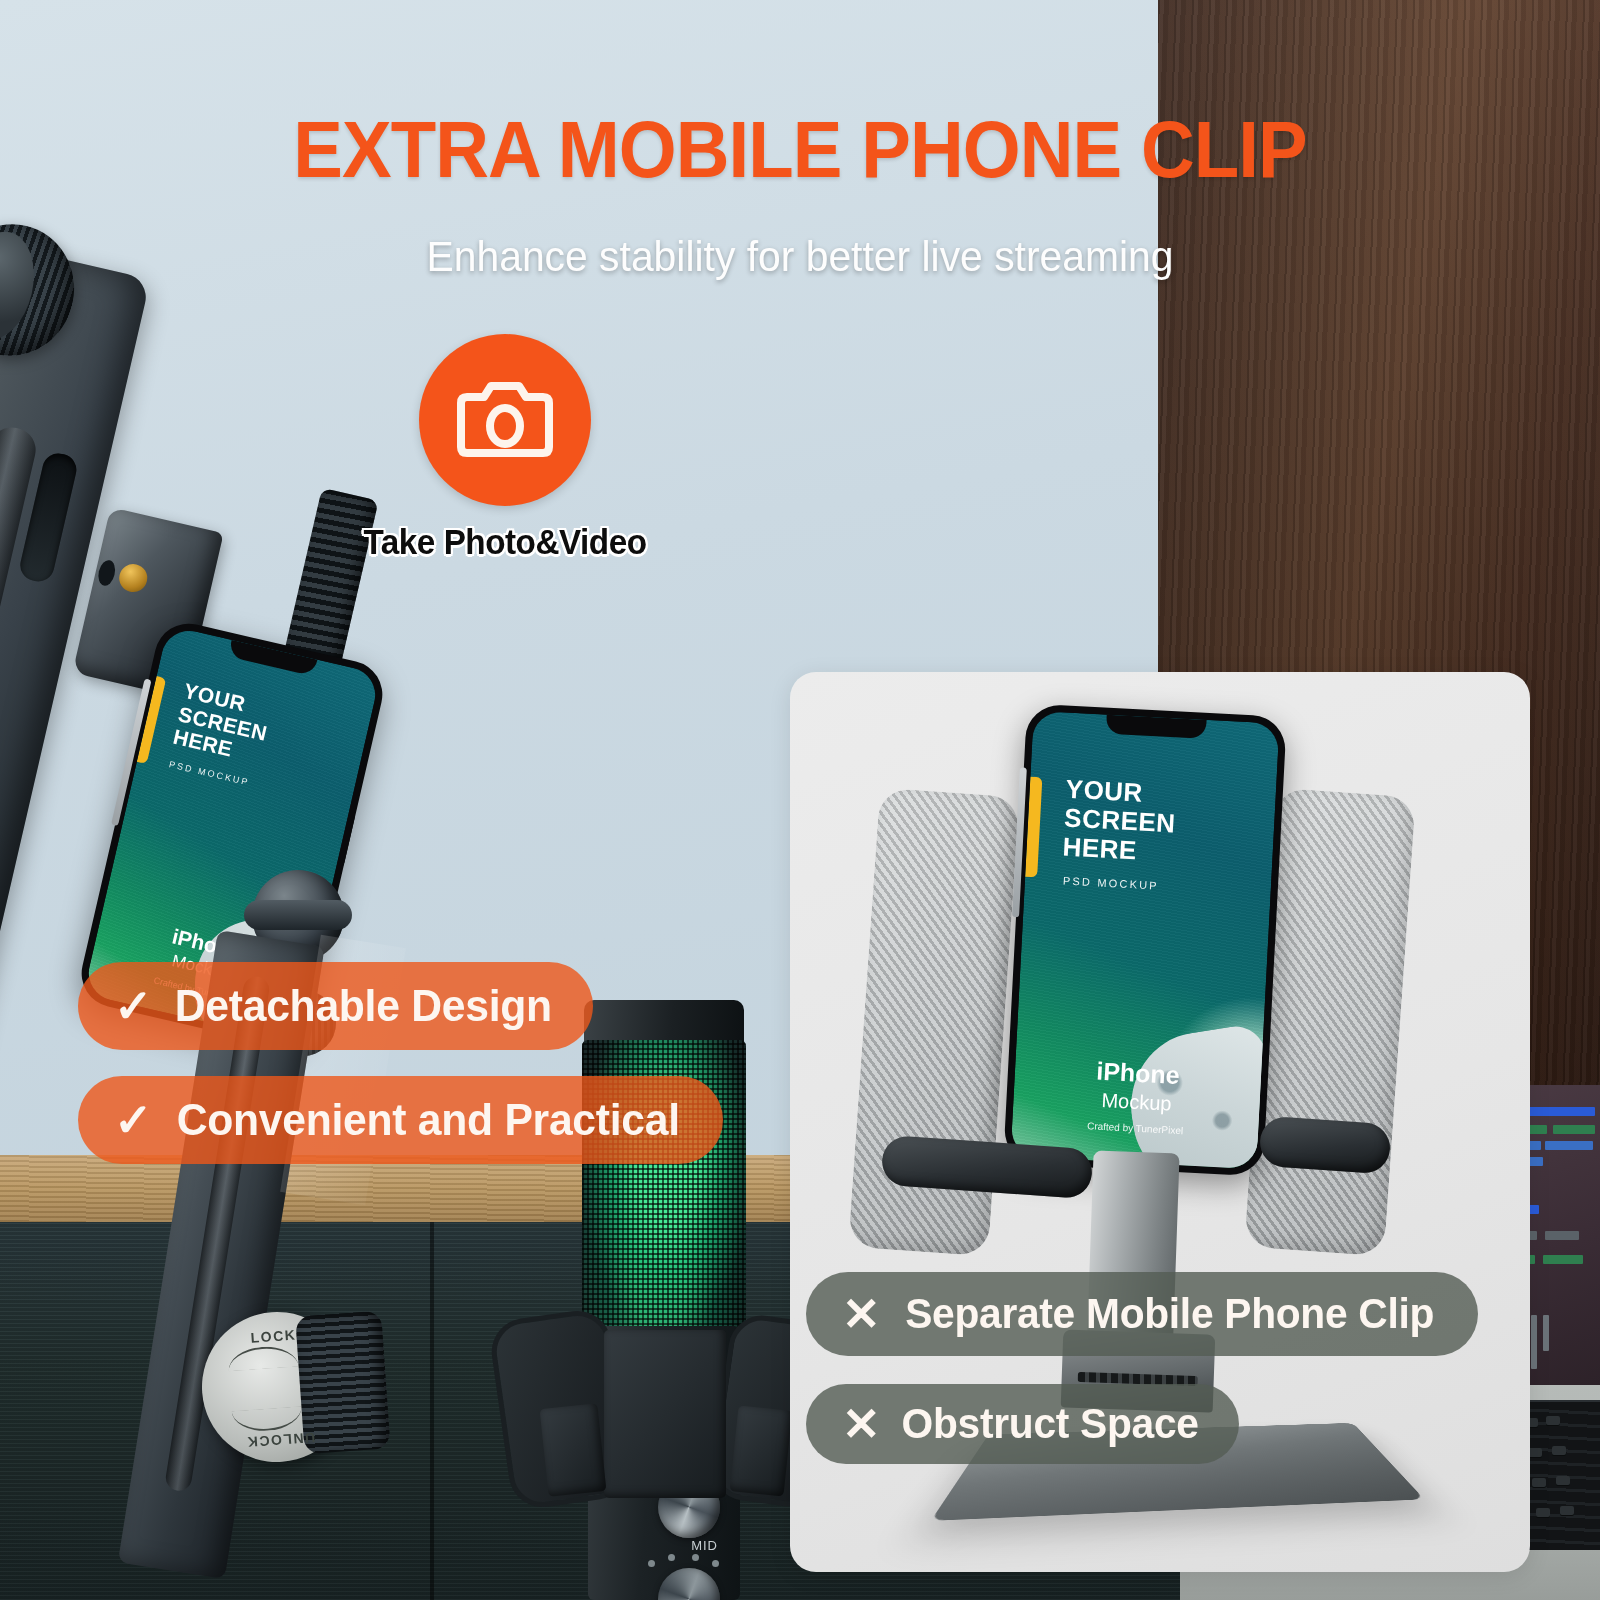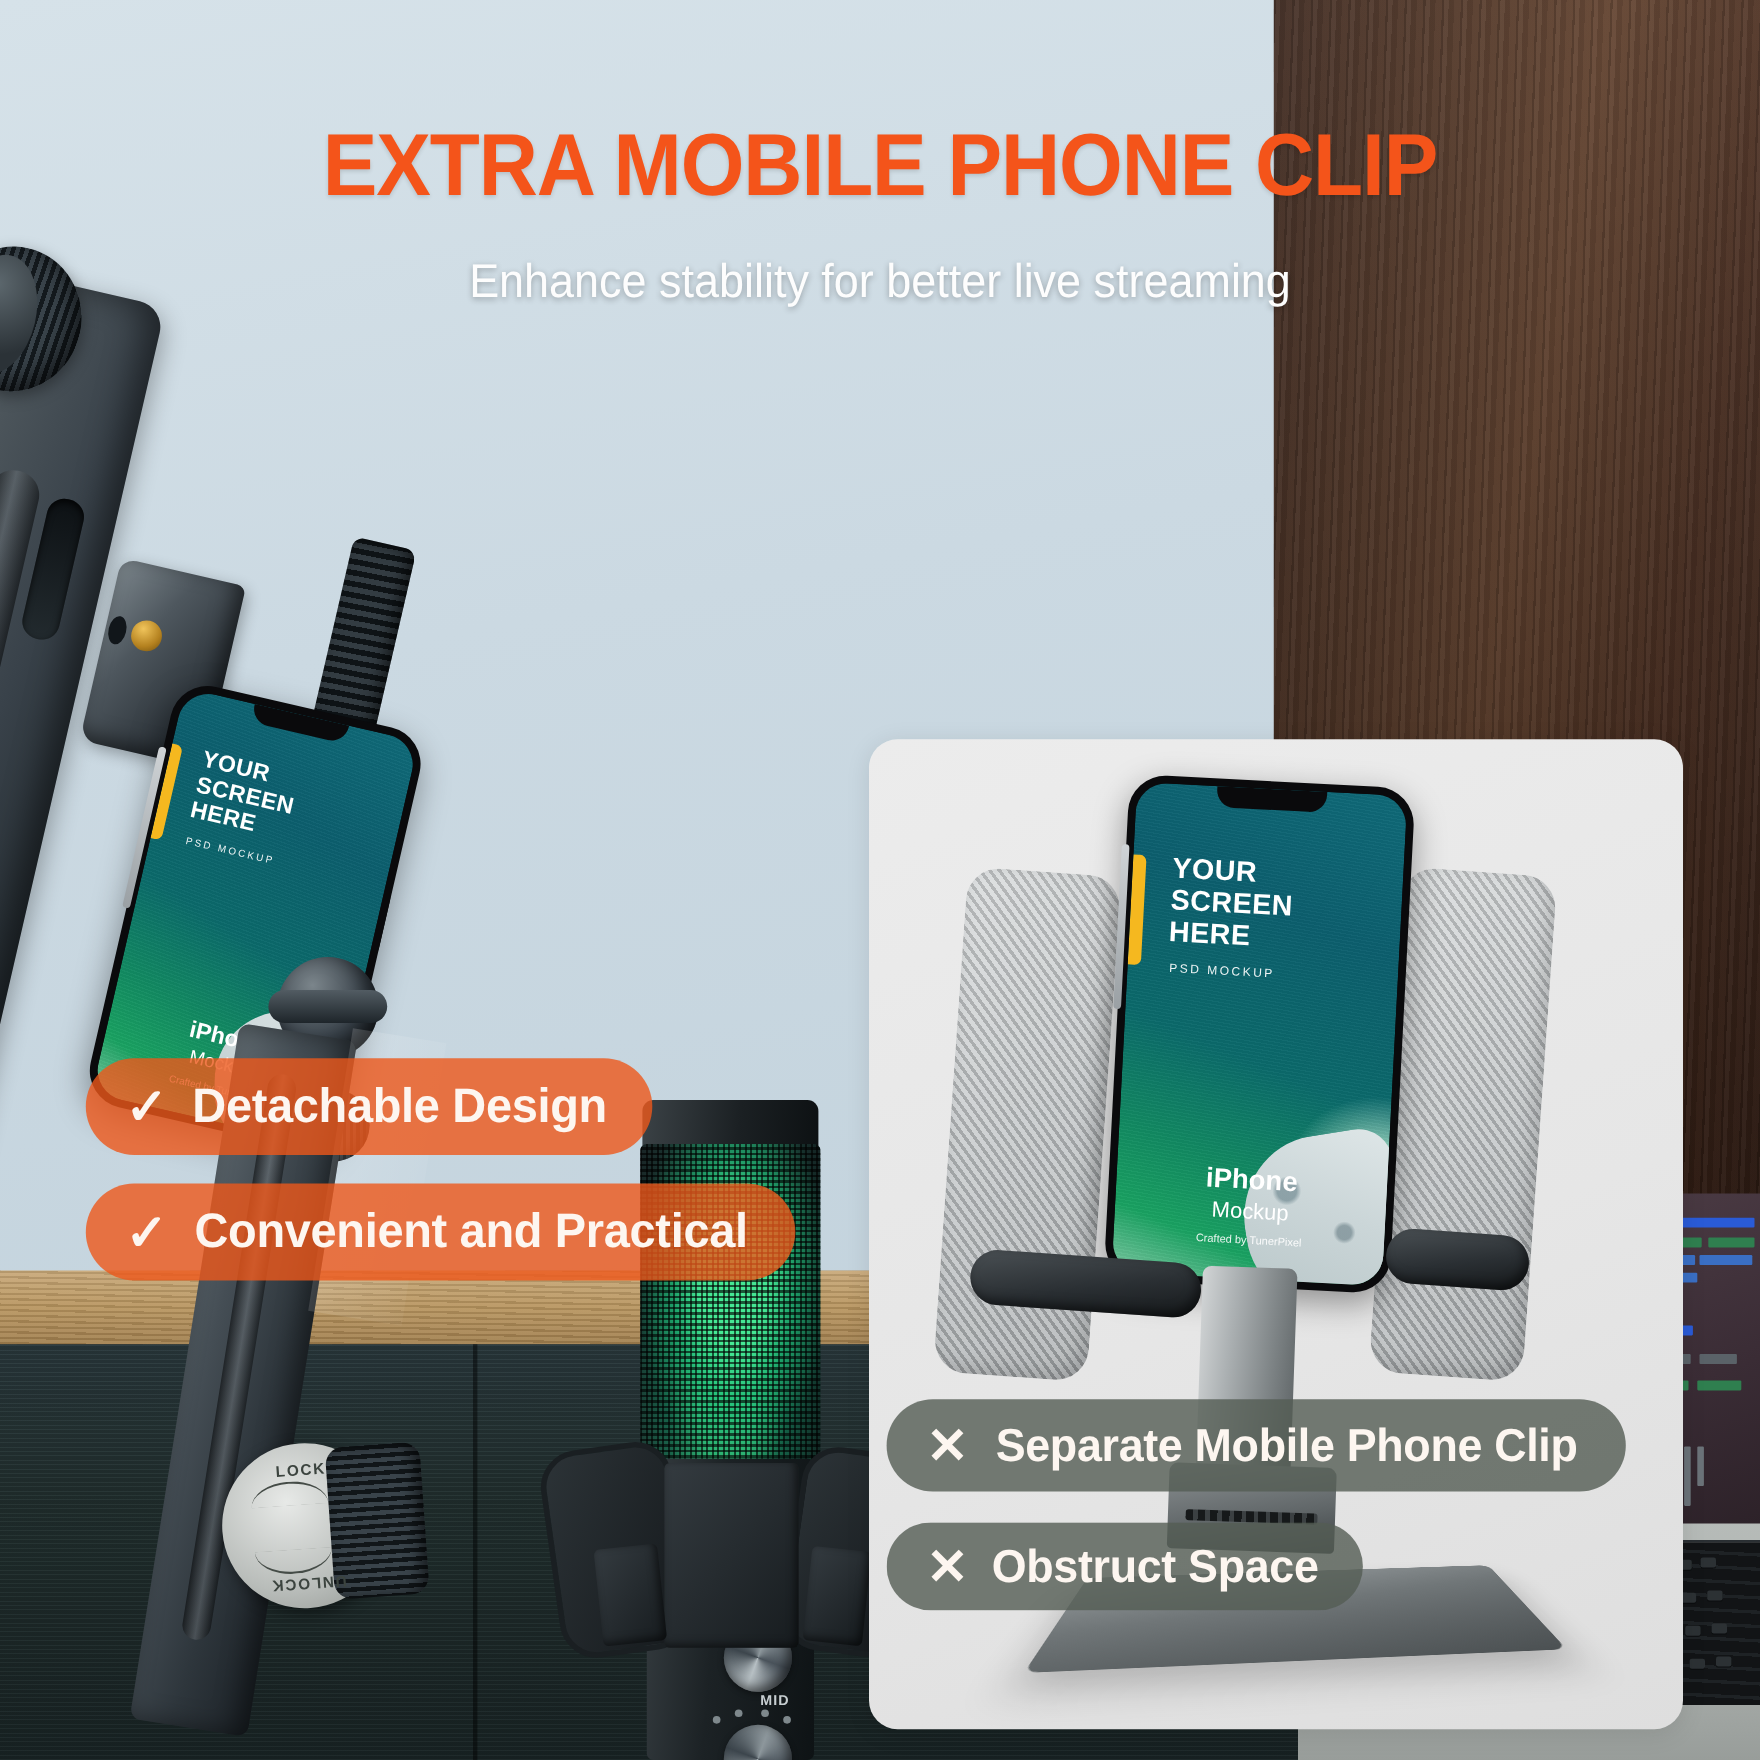--- a/index.html
+++ b/index.html
@@ -349,21 +349,21 @@
   .mic-grille:after{
     content:""; position:absolute; inset:0;
     background:
       repeating-linear-gradient(0deg, rgba(0,0,0,.62) 0 2px, rgba(0,0,0,0) 2px 5px),
       repeating-linear-gradient(90deg, rgba(0,0,0,.62) 0 2px, rgba(0,0,0,0) 2px 5px);
   }
   .mic-body{
     position:absolute; left:10px; top:326px; width:152px; height:274px; border-radius:6px;
     background:linear-gradient(95deg,#363d41 0%,#1c2225 42%,#0e1315 100%);
   }
-  .mic-lbl{ position:absolute; right:22px; font-size:13px; color:#c7ced1; letter-spacing:1px; font-weight:bold; }
+  .mic-lbl{ position:absolute; right:22px; font-size:13px; color:#c7ced1; letter-spacing:1px; font-weight:normal; }
   .mic-led{ position:absolute; right:52px; width:9px; height:9px; border-radius:50%;
             background:radial-gradient(circle,#e6f0f2,#7c8789); }
   .mic-btn{
     position:absolute; right:26px; width:52px; height:52px; border-radius:50%;
     background:radial-gradient(circle at 36% 30%,#5a6266,#262c30 62%,#10161a);
     box-shadow:inset -4px -4px 9px rgba(0,0,0,.6);
   }
   .mic-knob{
     position:absolute; right:20px; width:62px; height:62px; border-radius:50%;
     background:
@@ -547,20 +547,29 @@
     <div class="base"></div>
   </div>
 
   <div class="title">EXTRA MOBILE PHONE CLIP</div>
   <div class="subtitle">Enhance stability for better live streaming</div>
 
   <div class="features">
 
 
 
+    <div class="feature">
+      <div class="fcircle">
+        <svg width="98" height="78" viewBox="0 0 98 78" aria-hidden="true">
+          <path d="M5 22 Q5 16 11 16 L28 16 L35 5 L63 5 L70 16 L87 16 Q93 16 93 22 L93 66 Q93 72 87 72 L11 72 Q5 72 5 66 Z" fill="none" stroke="#fdf4ec" stroke-width="8" stroke-linejoin="round"></path>
+          <ellipse cx="49" cy="45" rx="15" ry="18" fill="none" stroke="#fdf4ec" stroke-width="8"></ellipse>
+        </svg>
+      </div>
+      <div class="flabel">Take Photo&amp;Video</div>
+    </div>
 
   </div>
 
   <div class="pill good" id="pill-detachable">
     <span class="mark">✓</span>
     <span class="ptxt">Detachable Design</span>
   </div>
 
   <div class="pill good" id="pill-convenient">
     <span class="mark">✓</span>

